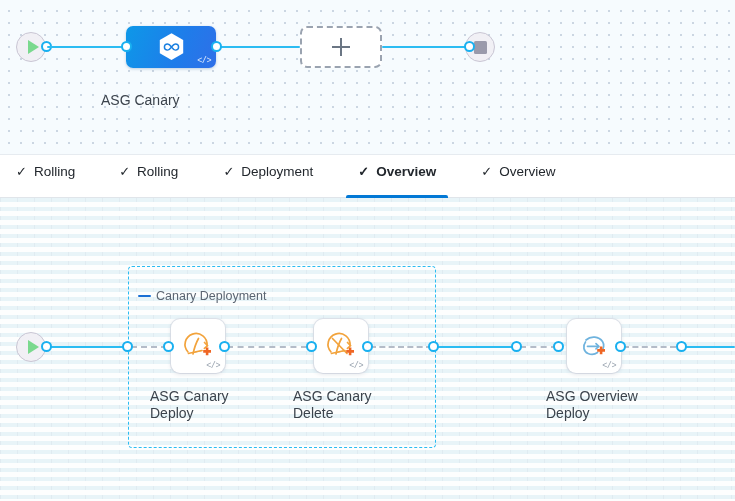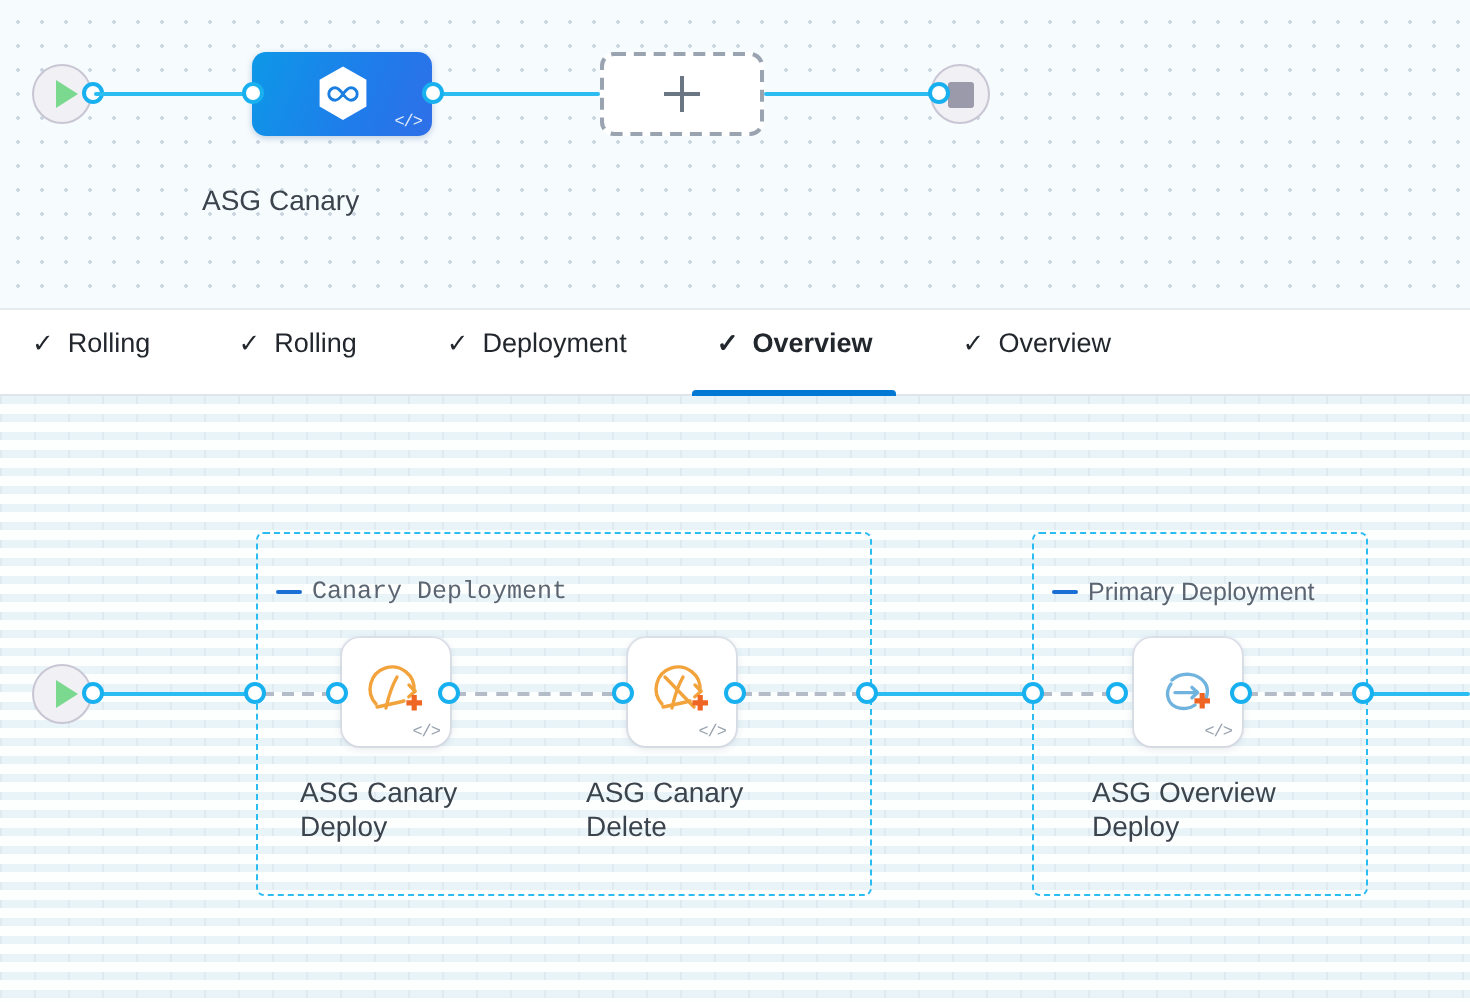--- a/index.html
+++ b/index.html
@@ -226,21 +226,21 @@
 
   <div class="exec-canvas">
     <div class="exec-vlines"></div>
 
     <div class="term-node" style="left:16px; top:134px;">
       <div class="play-tri"></div>
     </div>
     <div class="port" style="left:41px; top:143px; z-index:4;"></div>
     <div class="edge" style="left:47px; top:147.5px; width:80px;"></div>
 
-    <div class="group" style="left:128px; top:68px; width:308px; height:182px;font-family:Liberation Mono, monospace;">
+    <div class="group" style="left:128px; top:68px; width:308px; height:182px;">
       <div class="group-label">
         <span class="group-dash"></span>
         <span>Canary Deployment</span>
       </div>
     </div>
 
     <div class="port" style="left:122px; top:143px; z-index:4;"></div>
     <div class="edge-dashed" style="left:131px; top:148px; width:36px;"></div>
     <div class="port" style="left:163px; top:143px; z-index:4;"></div>
 
@@ -282,26 +282,20 @@
     <div class="node-label" style="left:293px; top:190px; width:96px;">
       <div>ASG Canary</div>
       <div>Delete</div>
     </div>
 
     <div class="edge-dashed" style="left:370px; top:148px; width:62px;"></div>
     <div class="port" style="left:428px; top:143px; z-index:4;"></div>
 
     <div class="edge" style="left:434px; top:147.5px; width:84px;"></div>
 
-    <div class="group" style="left:516px; top:68px; width:168px; height:182px;">
-      <div class="group-label">
-        <span class="group-dash"></span>
-        <span>Primary Deployment</span>
-      </div>
-    </div>
 
     <div class="port" style="left:511px; top:143px; z-index:4;"></div>
     <div class="edge-dashed" style="left:520px; top:148px; width:37px;"></div>
     <div class="port" style="left:553px; top:143px; z-index:4;"></div>
 
     <div class="step-card" style="left:567px; top:121px;">
       <svg width="34" height="32" viewBox="0 0 34 32">
         <path d="M9 10 C14 5.5 22 6.5 25.5 11.5 C27.5 14.5 27 19 24 22" fill="none" stroke="#6fb3de" stroke-width="1.7" stroke-linecap="round"></path>
         <path d="M8.5 12 C5.5 16 6.5 21.5 11 23.5 C14 24.8 18 24.4 20.5 22.5" fill="none" stroke="#6fb3de" stroke-width="1.7" stroke-linecap="round"></path>
         <path d="M10.5 16.3 H21.5" fill="none" stroke="#6fb3de" stroke-width="1.7" stroke-linecap="round"></path>

